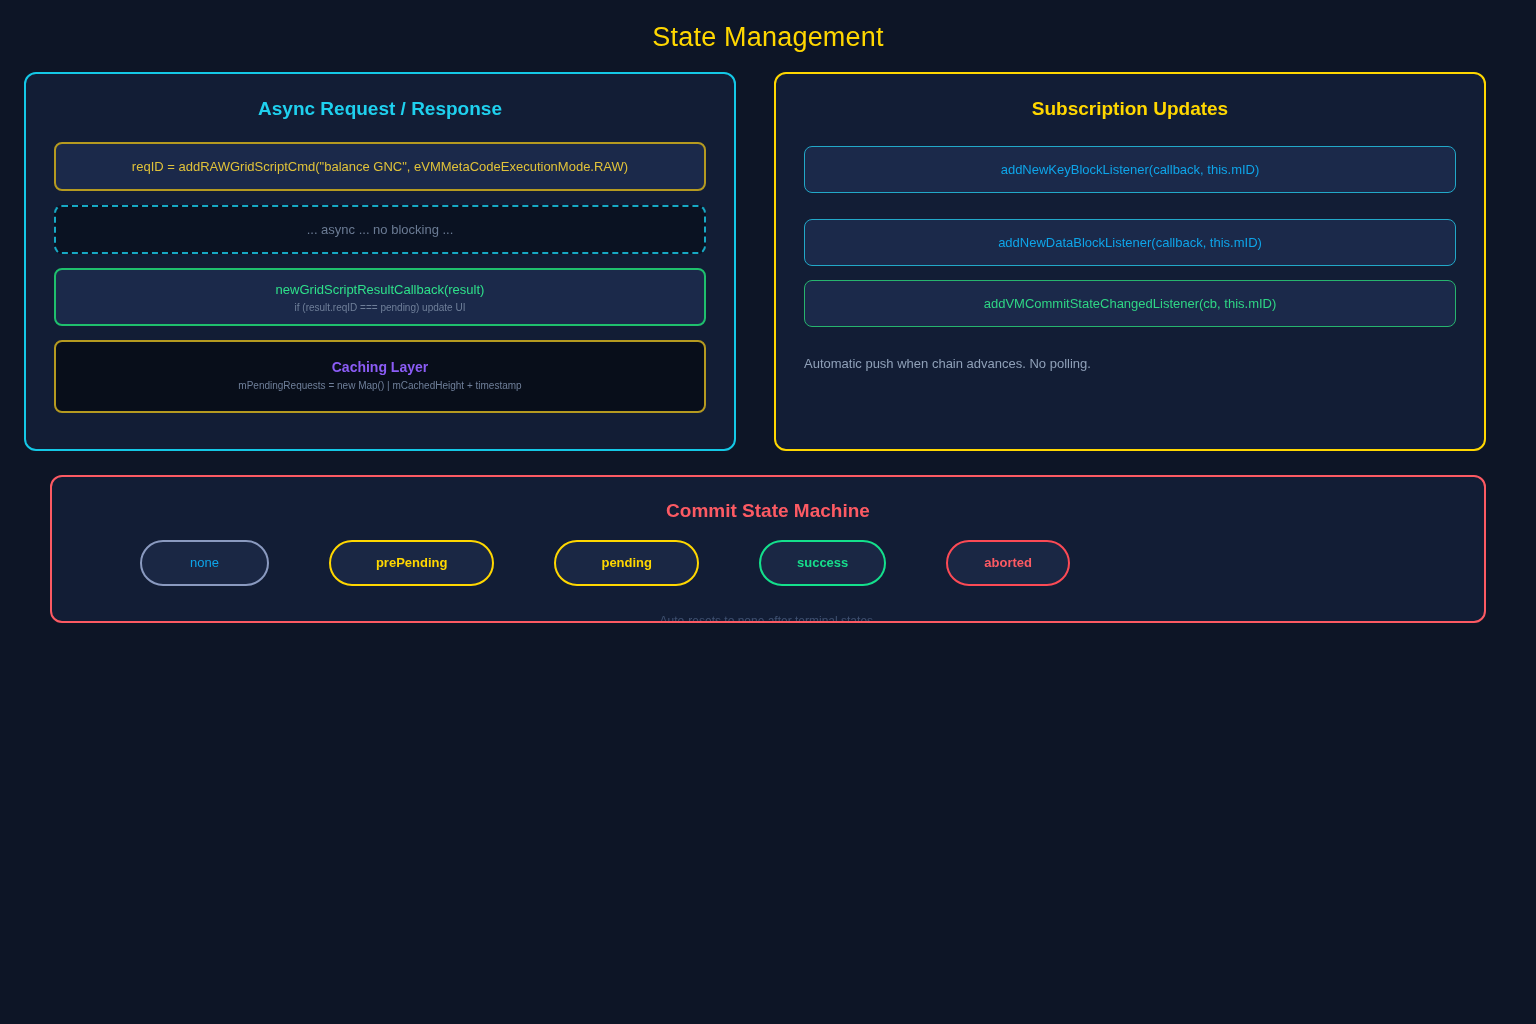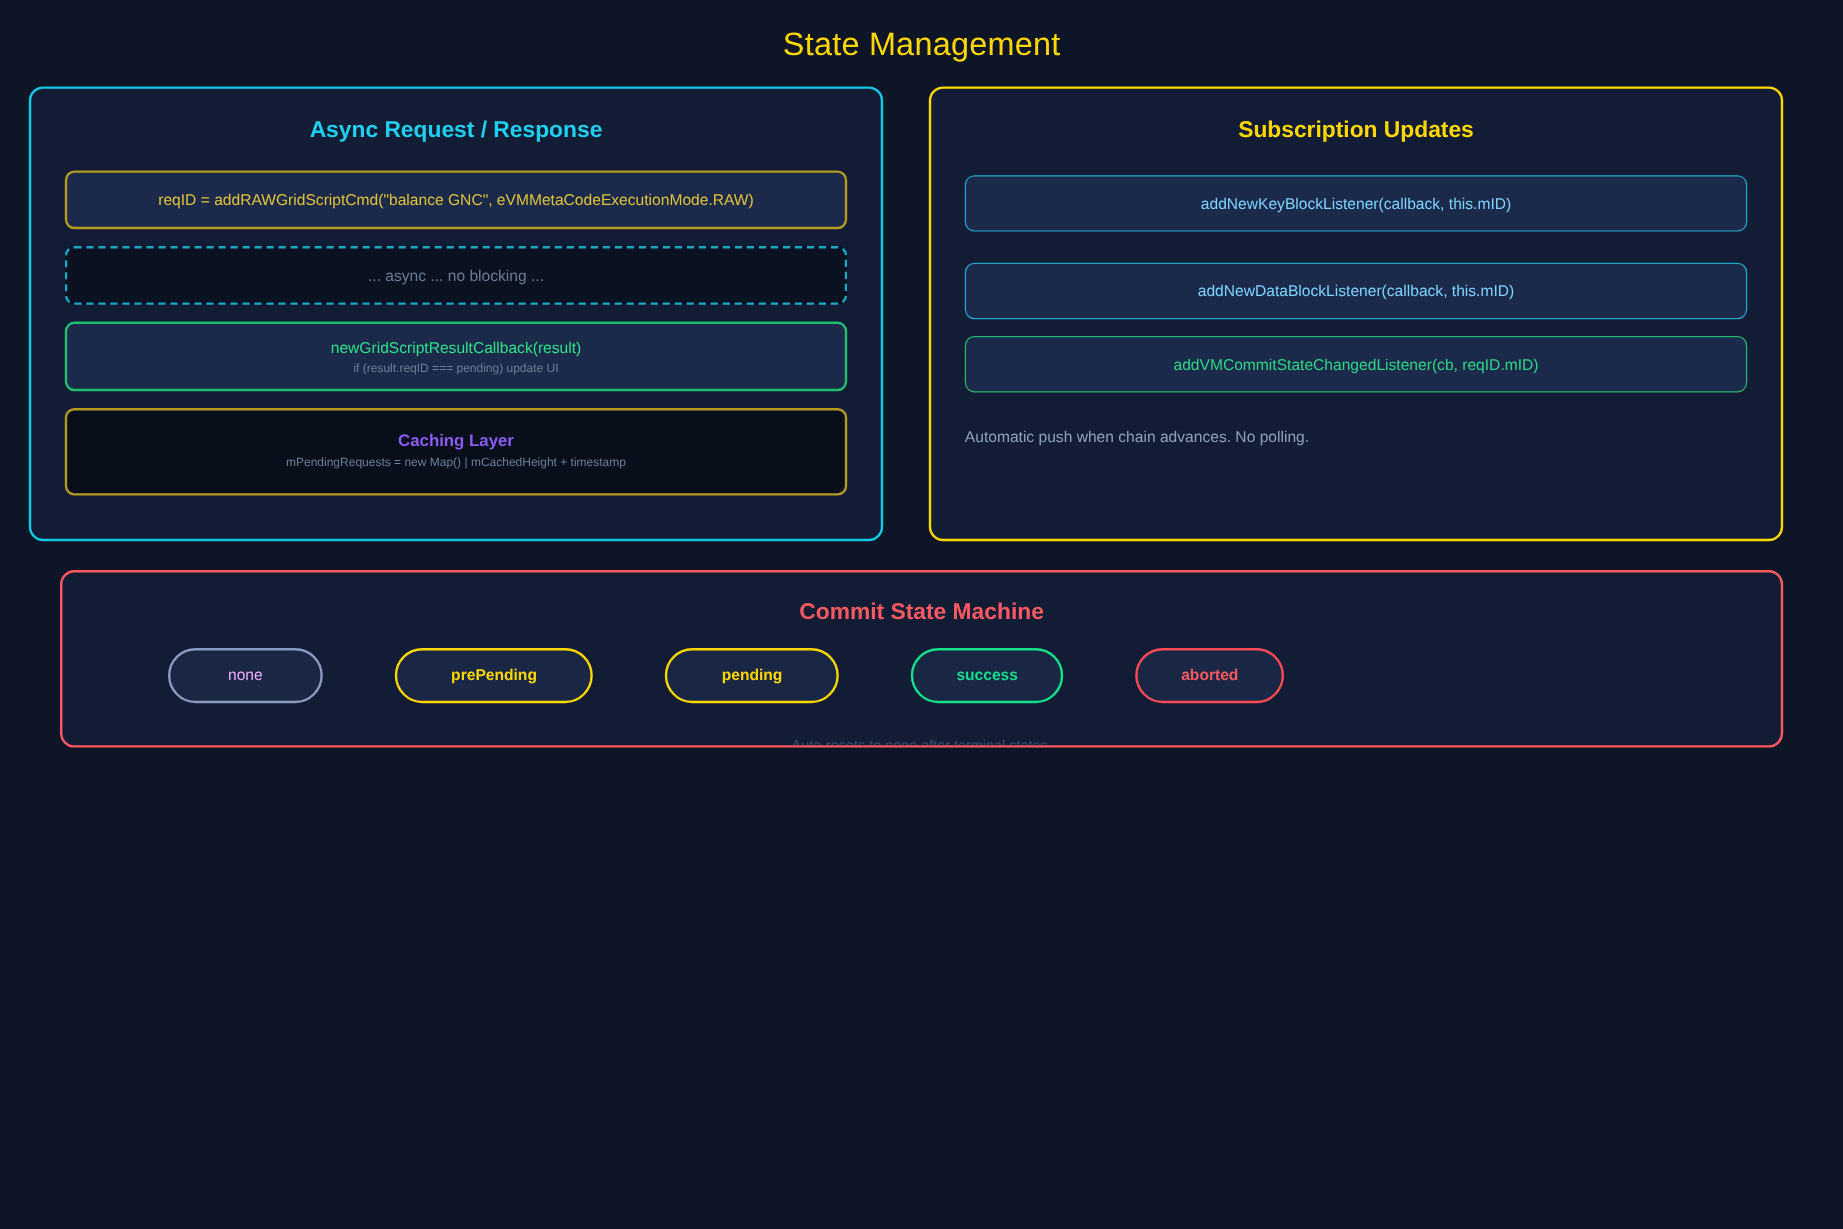--- a/index.html
+++ b/index.html
@@ -82,21 +82,21 @@
   }
   .item-green {
     border: 2px solid #1fbf6d;
     background: #1b294a;
     color: #2ee08a;
     padding: 11px 12px 9px 12px;
   }
   .item-cyan {
     border: 1.5px solid #22a8c8;
     background: #1b294a;
-    color: #7dd3fc;
+    color: #0ea5e9;
     margin-top: 26px;
   }
   .item-greenline {
     border: 1.5px solid #27b46e;
     background: #1b294a;
     color: #2fd585;
   }
   .item-dark {
     border: 2px solid #b59a20;
     background: #080e1a;
@@ -157,21 +157,21 @@
     border-radius: 26px;
     padding: 13px 32px;
     font-size: 13px;
     font-weight: bold;
     background: #1a2744;
     text-align: center;
     min-width: 82px;
     box-sizing: border-box;
     line-height: 16px;
   }
-  .pill-none    { border: 2px solid #8a9ac0; color: #f0abfc; font-weight: normal; padding: 13px 48px; }
+  .pill-none    { border: 2px solid #8a9ac0; color: #0ea5e9; font-weight: normal; padding: 13px 48px; }
   .pill-yellow  { border: 2px solid #ffd700; color: #ffd700; padding: 13px 45px; }
   .pill-green   { border: 2px solid #14e08c; color: #16dd8b; padding: 13px 36px; }
   .pill-red     { border: 2px solid #fc4a55; color: #fc5a63; padding: 13px 36px; }
 
   .fsm-note {
     position: absolute;
     left: 0;
     right: 0;
     bottom: -8px;
     text-align: center;
@@ -214,21 +214,21 @@
 
     <div class="item item-cyan">
       <span class="item-main">addNewKeyBlockListener(callback, this.mID)</span>
     </div>
 
     <div class="item item-cyan">
       <span class="item-main">addNewDataBlockListener(callback, this.mID)</span>
     </div>
 
     <div class="item item-greenline">
-      <span class="item-main">addVMCommitStateChangedListener(cb, reqID.mID)</span>
+      <span class="item-main">addVMCommitStateChangedListener(cb, this.mID)</span>
     </div>
 
     <div class="panel-note">Automatic push when chain advances. No polling.</div>
   </section>
 
 </div>
 
 <div class="fsm-wrap">
   <section class="panel-fsm">
     <div class="panel-title title-red fsm-title">Commit State Machine</div>

